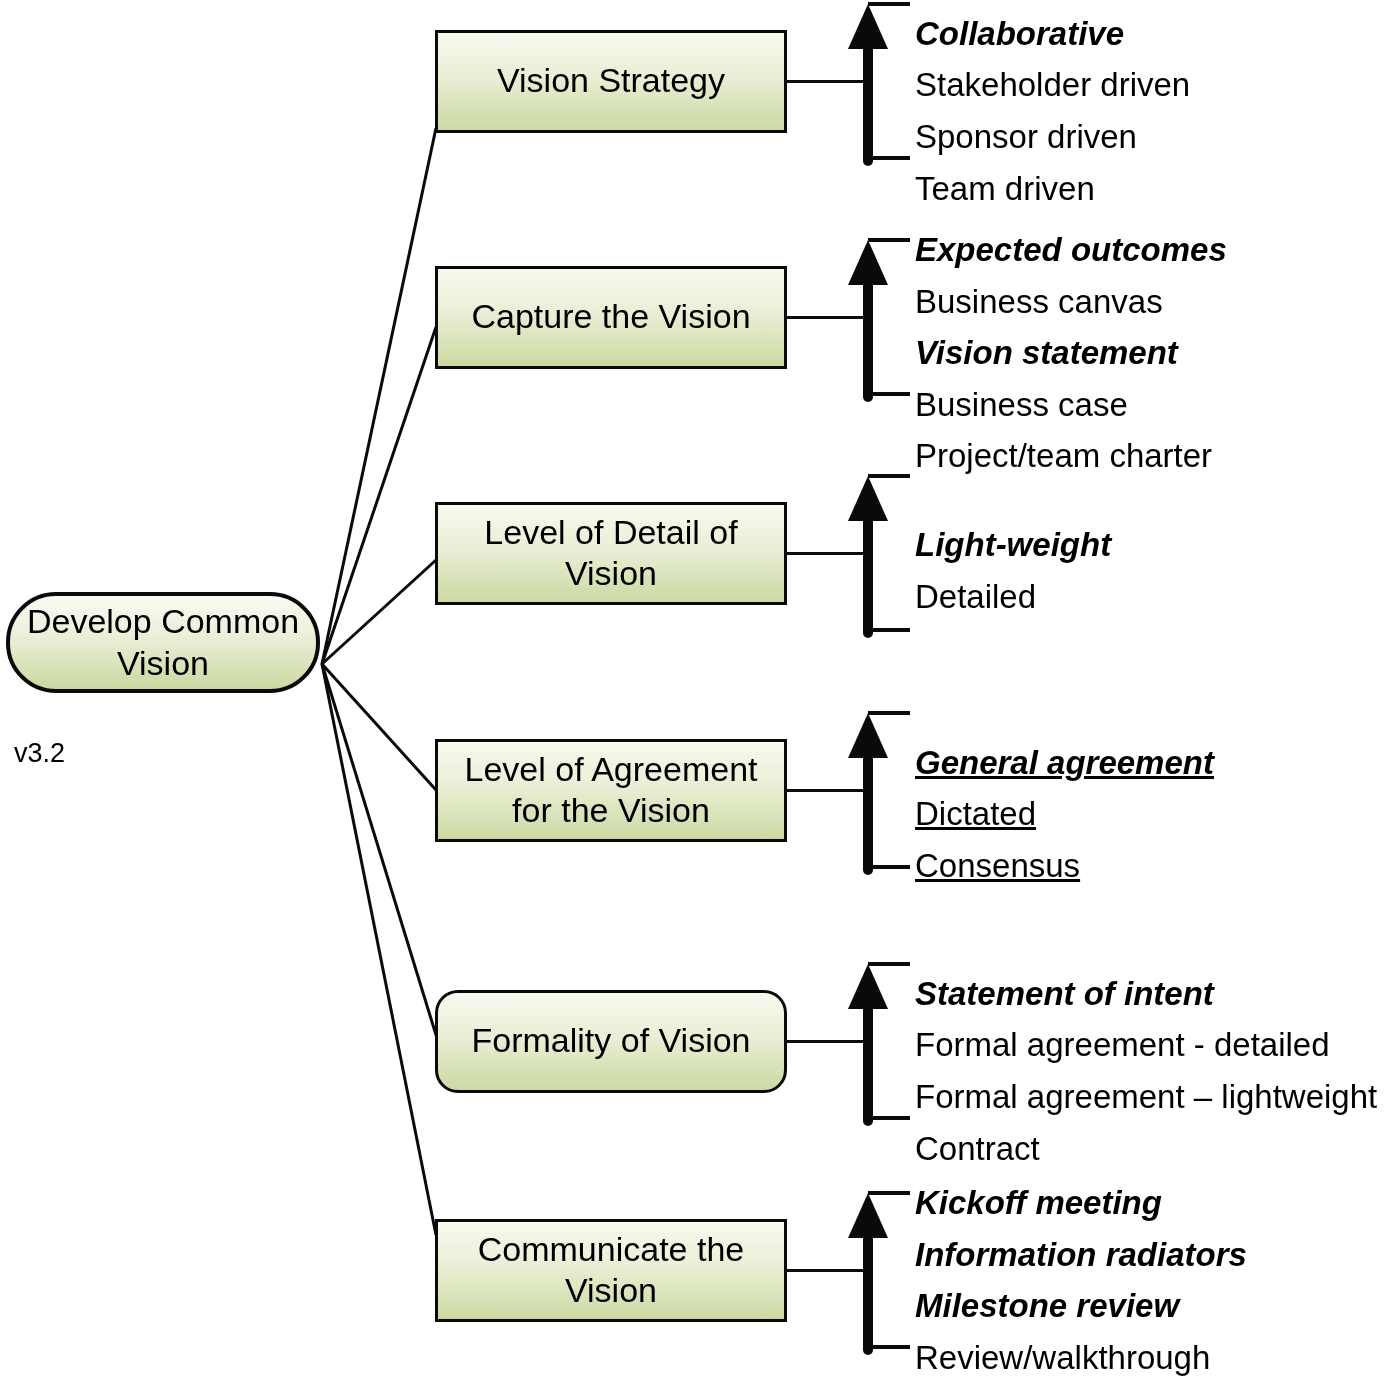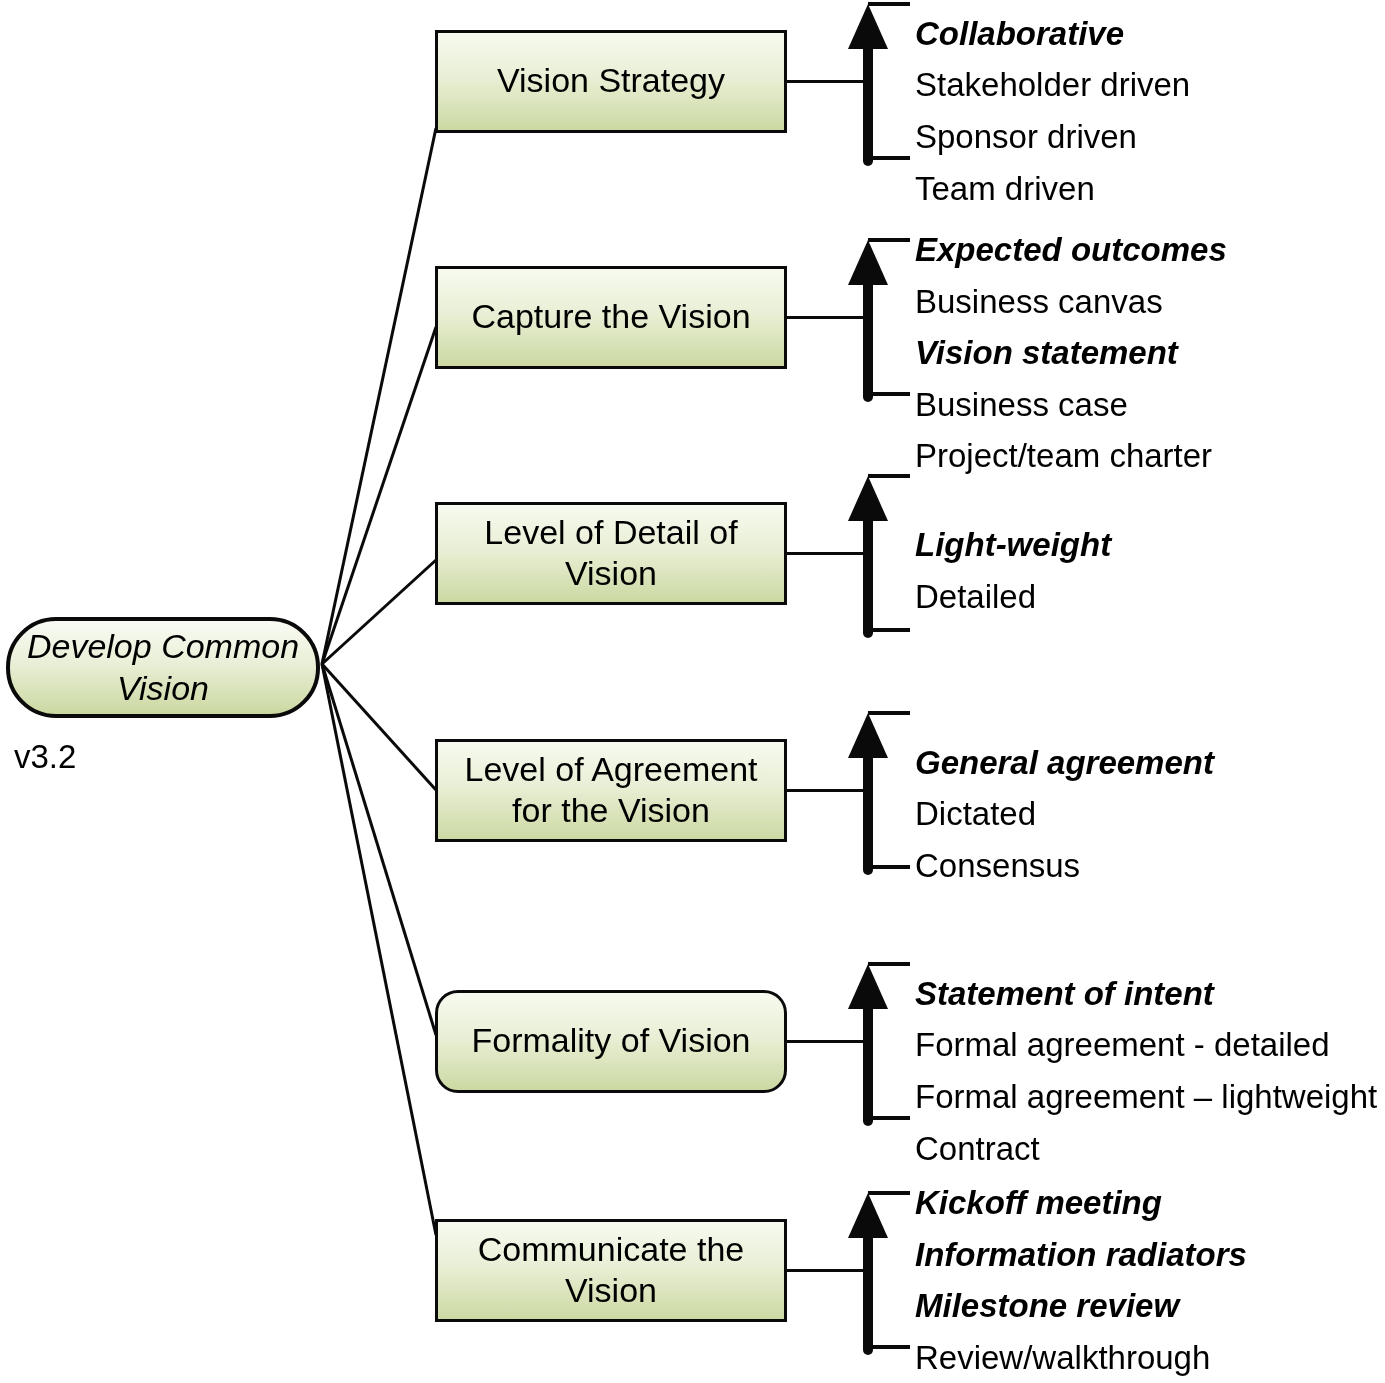--- a/index.html
+++ b/index.html
@@ -16,39 +16,38 @@
     overflow: hidden;
     color: #000;
   }
   #fan-lines {
     position: absolute;
     left: 0; top: 0;
     width: 1385px; height: 1383px;
   }
   .root-node {
     position: absolute;
-    left: 6px; top: 617px;
+    left: 6px; top: 592px;
     width: 314px; height: 101px;
     box-sizing: border-box;
     border: 4px solid #0a0a0a;
     border-radius: 50px;
     background: linear-gradient(to bottom, #f9fbf3 0%, #e9efd7 45%, #cbd8a1 100%);
     display: flex;
     align-items: center;
     justify-content: center;
     text-align: center;
     font-size: 34px;
     line-height: 1.22;
     padding: 0 10px;
-    font-style: italic;
   }
   .version-label {
     position: absolute;
     left: 14px; top: 738px;
-    font-size: 33px;
+    font-size: 27px;
   }
   .copyright {
     position: absolute;
     left: 12px; top: 1344px;
     font-size: 26px;
   }
   .decision-box {
     position: absolute;
     left: 435px;
     width: 352px; height: 103px;
@@ -197,21 +196,21 @@
     <div class="decision-box" style="top: 738.5px;">
       <span>Level of Agreement for the Vision</span>
     </div>
     <div class="connector" style="top: 788.5px;"></div>
     <div class="bracket" style="top: 711px;">
       <div class="vline"></div>
       <div class="arrowhead"></div>
       <div class="tick-top"></div>
       <div class="tick-bottom"></div>
     </div>
-    <div class="options" style="top: 730.6px;">
+    <div class="options" style="top: 730.6px; text-decoration: underline;">
           <div class="option emphasized">General agreement</div>
           <div class="option">Dictated</div>
           <div class="option">Consensus</div>
         </div>
   </div>
 
   <div>
     <div class="decision-box" style="top: 989.5px; border-radius: 23px;">
       <span>Formality of Vision</span>
     </div>

